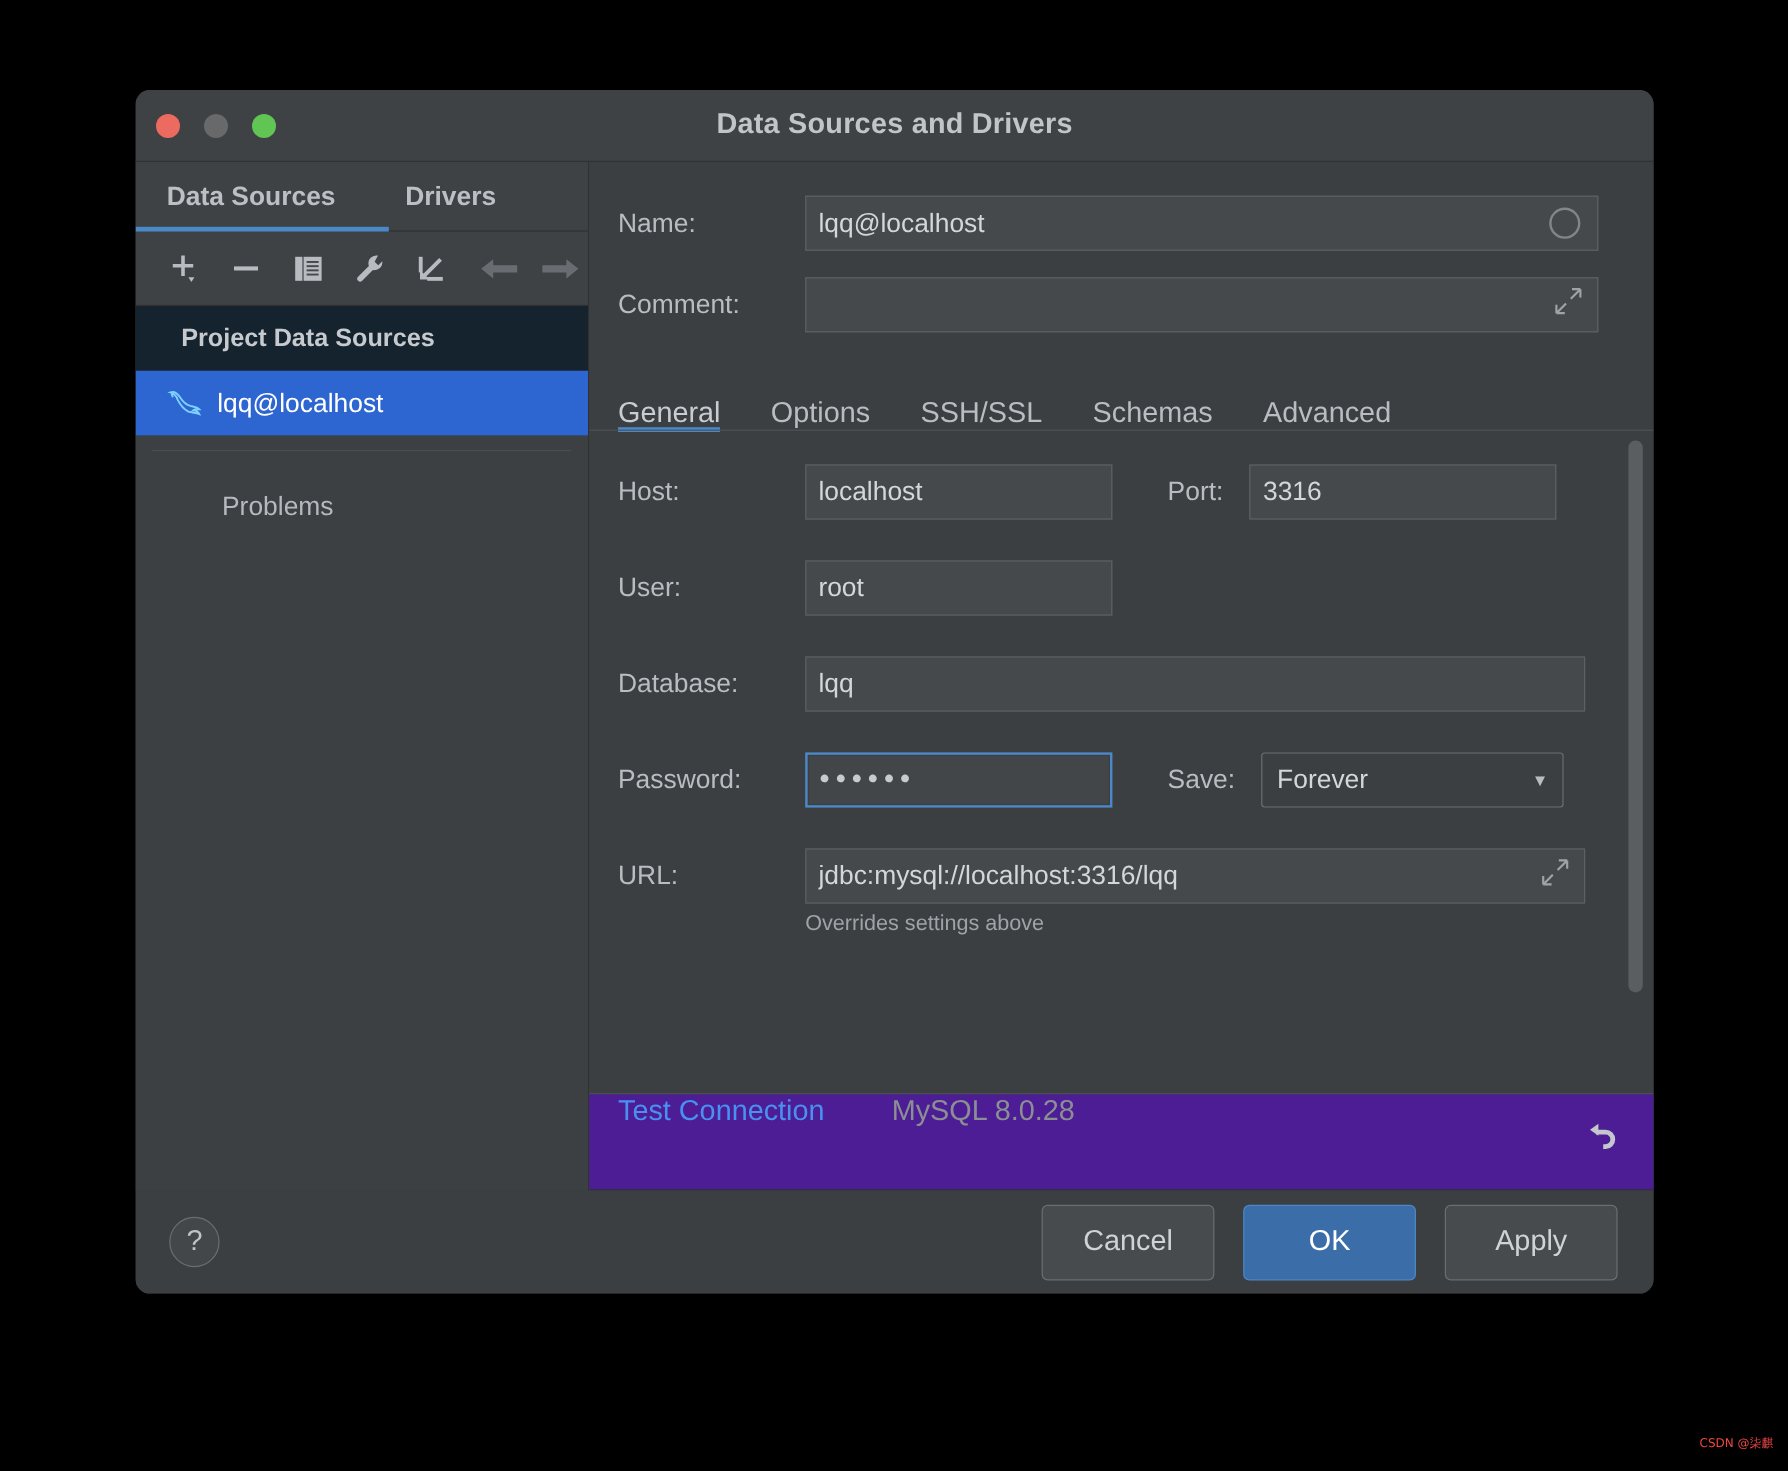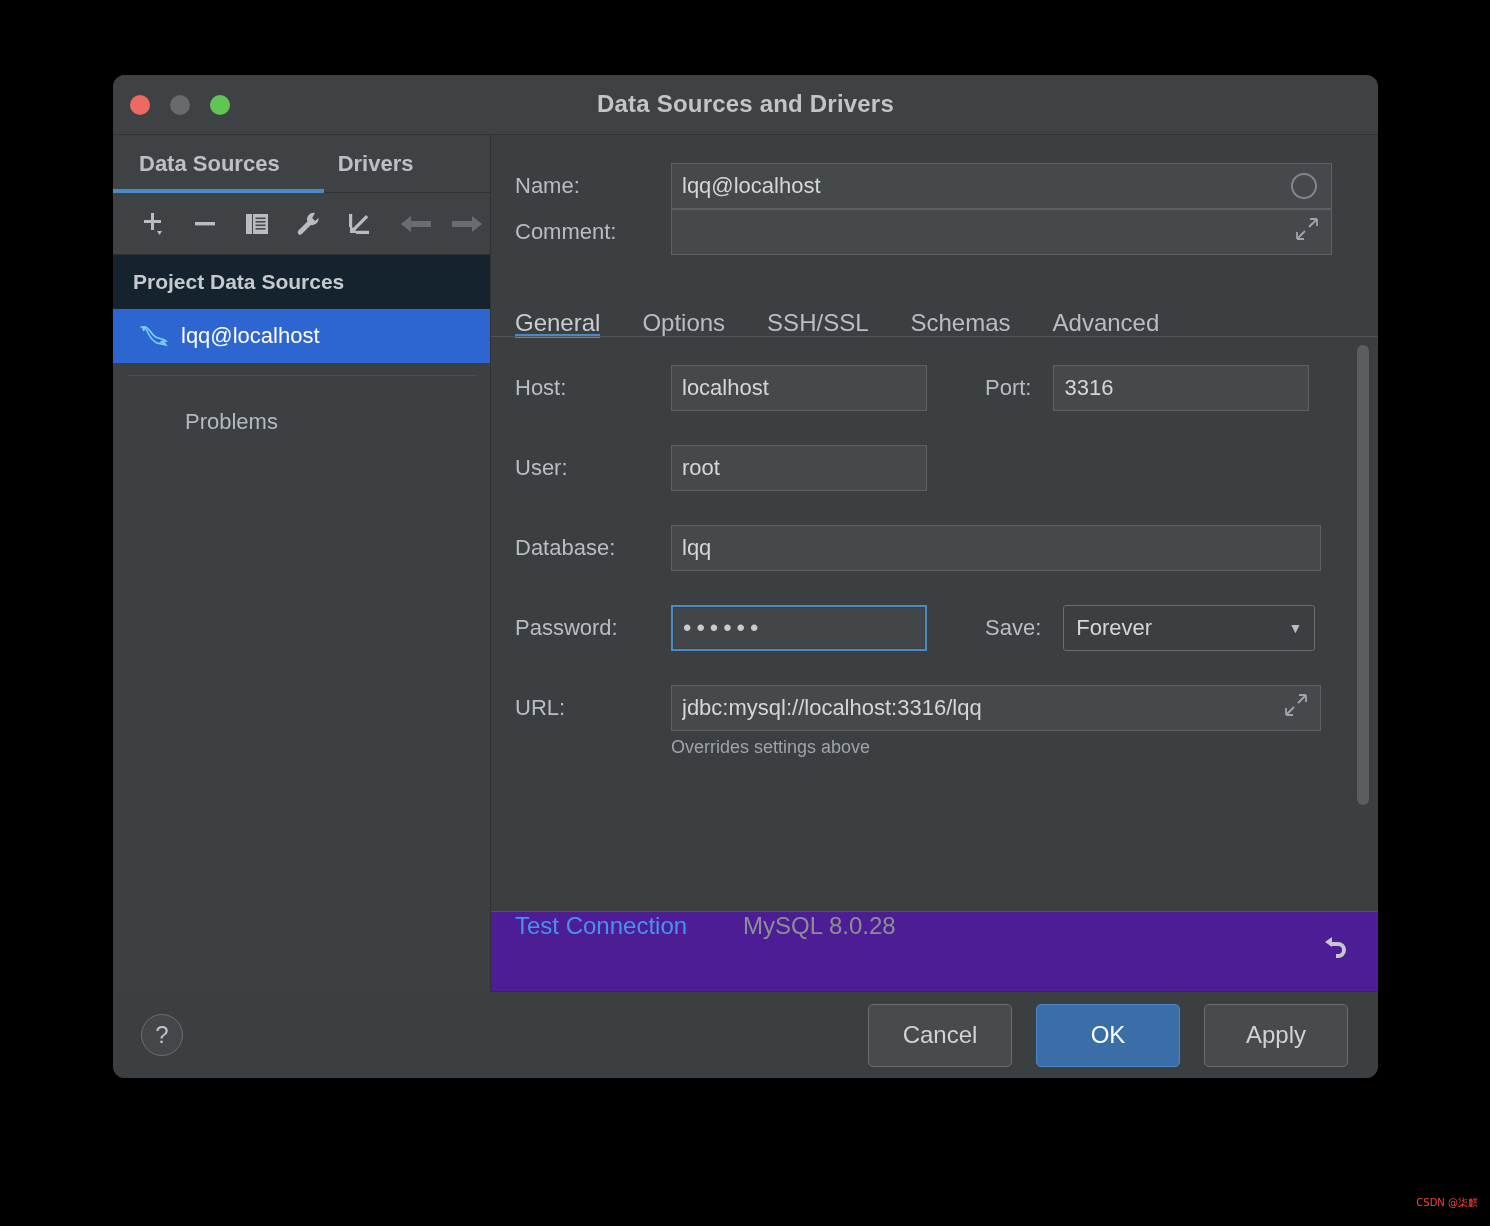--- a/index.html
+++ b/index.html
@@ -90,21 +90,21 @@
     cursor: default;
   }
   .tb-btn svg { display: block; }
   .tb-btn.dim svg { opacity: 0.55; }
   .tb-sep { width: 6px; }
 
   #sources-header {
     height: 54px; flex: 0 0 54px;
     background: #15232e;
     display: flex; align-items: center;
-    padding-left: 20px;
+    padding-left: 38px;
     font-size: 21px; font-weight: bold; color: #c6cace;
   }
   #sources-list { background: #3c4043; }
   .ds-row {
     height: 54px;
     display: flex; align-items: center;
     padding-left: 22px;
     cursor: default;
   }
   .ds-row.selected { background: #2d66d0; }
@@ -123,21 +123,21 @@
 
   
   #right { flex: 1 1 auto; display: flex; flex-direction: column; background: #3c3f41; min-width: 0; }
 
   .field-row { display: flex; align-items: center; }
   .field-label {
     font-size: 22px; color: #b9bdc1;
   }
 
   #top-fields { padding: 28px 46px 0 24px; }
-  #name-row { }
+  #name-row { margin-bottom: 22px; }
   #comment-row { }
 
   .label-col { width: 156px; flex: 0 0 156px; }
 
   .textfield {
     background: #45494b;
     border: 1px solid #5d6164;
     height: 46px;
     display: flex; align-items: center;
     padding: 0 10px;
@@ -201,21 +201,21 @@
     font-size: 21px; color: #b9bdc1;
     margin-bottom: 42px;
   }
   .link { color: #588ff0; cursor: default; }
   #conn-type-val { margin-left: 8px; }
   #driver-label { margin-left: 40px; }
   #driver-val { margin-left: 8px; }
 
   .row-gap { margin-bottom: 34px; }
   .inline-field { width: 256px; flex: 0 0 256px; }
-  .mid-label { margin-left: 58px; margin-right: 22px; }
+  .mid-label { margin-left: 46px; margin-right: 22px; }
   .wide-field { width: 650px; flex: 0 0 650px; }
 
   .pwd-field {
     background: #434648;
     border: 2px solid #4a88c7;
     box-shadow: 0 0 0 1px #3c3f41 inset;
   }
   .dots { letter-spacing: 5px; font-size: 24px; color: #c8cbce; }
 
   .select {

